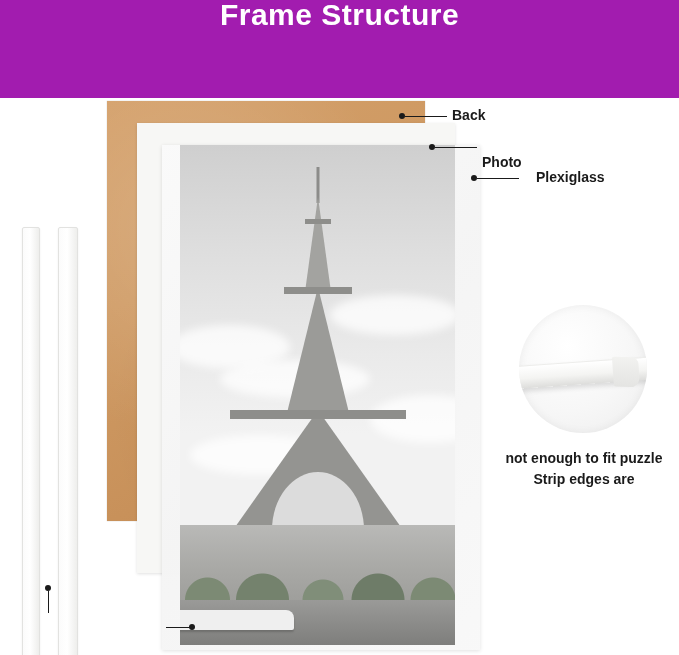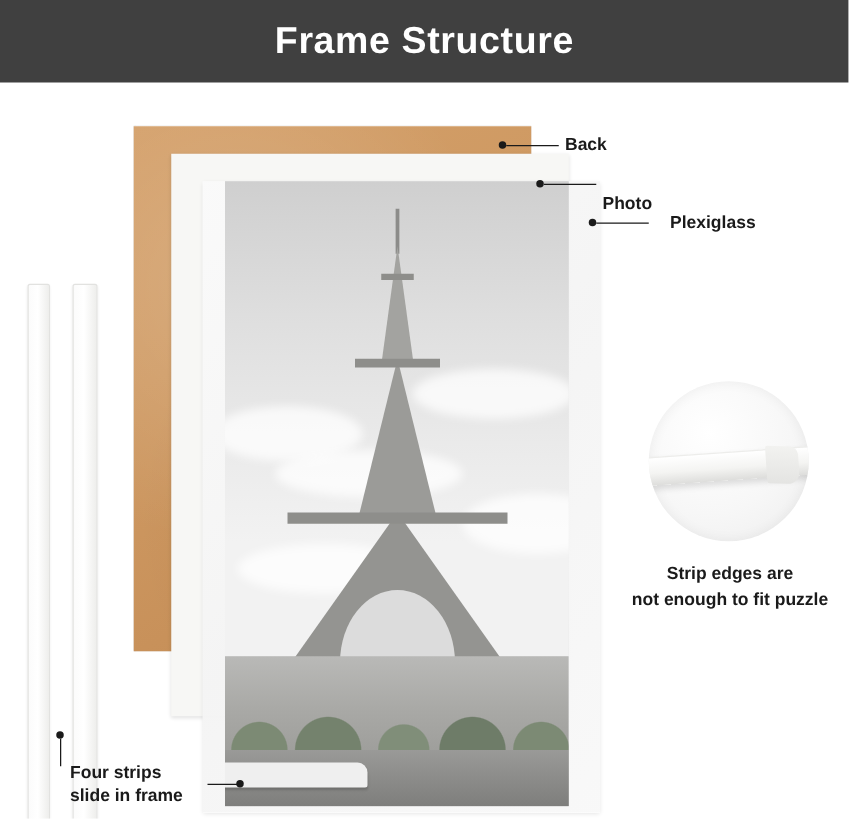--- a/index.html
+++ b/index.html
@@ -20,24 +20,24 @@
     height: 655px;
     background: #ffffff;
     overflow: hidden;
   }
 
   
   .header {
     position: absolute;
     left: 0; top: 0;
     width: 679px;
-    height: 66px;
-    background: #404040;
+    height: 98px;
+    background: #a21caf;
     display: flex;
-    align-items: center;
+    align-items: flex-start;
     justify-content: center;
   }
   .header-title {
     color: #ffffff;
     font-size: 30px;
     font-weight: bold;
     letter-spacing: 0.5px;
     text-align: center;
     line-height: 1;
   }
@@ -359,27 +359,23 @@
     <div class="dot" style="left:471px; top:93px;"></div>
     <div class="line line-h" style="left:477px; top:96px; width:42px;"></div>
     <div class="callout" style="left:536px; top:87px;">Plexiglass</div>
 
     <div class="dot" style="left:45px; top:503px;"></div>
     <div class="line line-v" style="left:48px; top:509px; height:22px;"></div>
     <div class="dot" style="left:189px; top:542px;"></div>
     <div class="line line-h" style="left:166px; top:545px; width:25px;"></div>
   </div>
 
-  <div class="bl-caption">
-    <div>Four strips</div>
-    <div>slide in frame</div>
-  </div>
 
   <div class="zoom-circle">
     <div class="zoom-strip"></div>
     <div class="zoom-strip-end"></div>
   </div>
   <div class="zoom-caption">
+    <div>not enough to fit puzzle</div>
     <div>Strip edges are</div>
-    <div>not enough to fit puzzle</div>
   </div>
 
 </div>
 
 </body></html>

